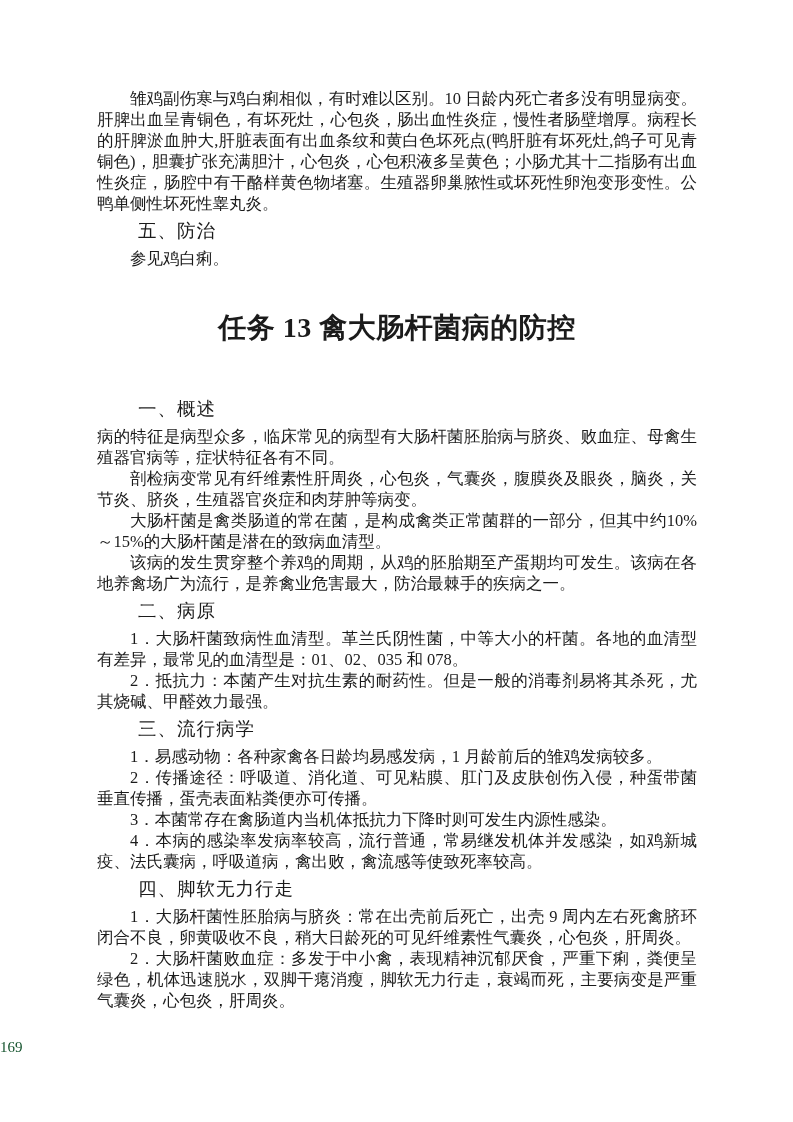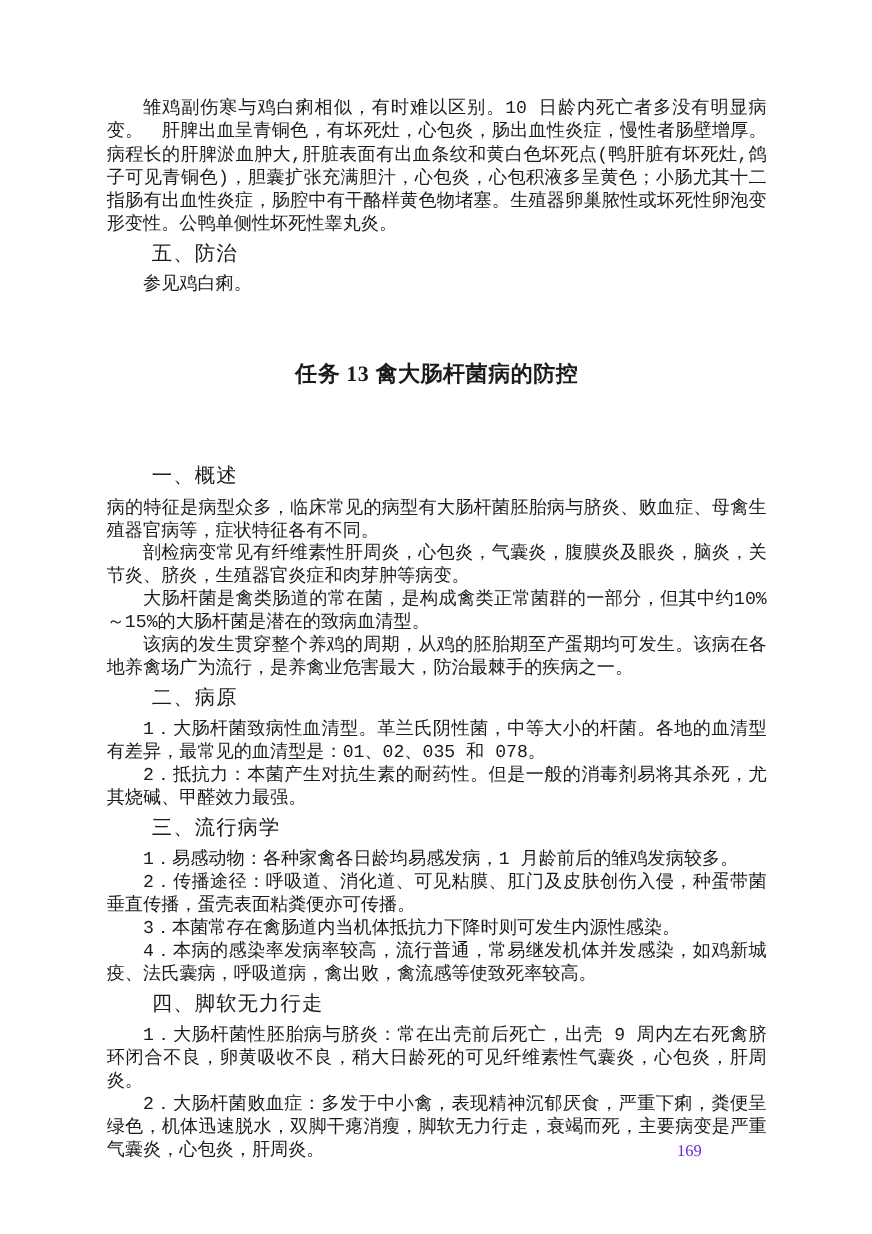--- a/index.html
+++ b/index.html
@@ -26,47 +26,46 @@
   .content p.para {
     margin: 0;
     font-size: 16.5px;
     line-height: 21px;
     text-align: justify;
     text-justify: inter-ideograph;
     word-break: break-all;
   }
   .content p.para.indent {
     text-indent: 2em;
-    font-family: Liberation Mono, monospace;
   }
   .content h2.heading {
     margin: 4px;
     padding-left: 2em;
     font-size: 18.5px;
     line-height: 26px;
     font-weight: normal;
     letter-spacing: 1px;
   }
   .content h1.title {
-    margin: 12px;
-    font-size: 20px;
+    margin: 0;
+    font-size: 28px;
     line-height: 30px;
     font-weight: bold;
     text-align: center;
     letter-spacing: 0.5px;
   }
   .footer {
     position: absolute;
     left: 0;
     top: 1038px;
     width: 638px;
-    text-align: right;
+    text-align: left;
     font-size: 15px;
     line-height: 19px;
-    color: #6d28d9;
+    color: #14532d;
   }
 </style>
 </head>
 <body>
 
 <div class="page">
   <div class="content">
 
   <p class="para indent">雏鸡副伤寒与鸡白痢相似，有时难以区别。10 日龄内死亡者多没有明显病变。　肝脾出血呈青铜色，有坏死灶，心包炎，肠出血性炎症，慢性者肠壁增厚。病程长的肝脾淤血肿大,肝脏表面有出血条纹和黄白色坏死点(鸭肝脏有坏死灶,鸽子可见青铜色)，胆囊扩张充满胆汁，心包炎，心包积液多呈黄色；小肠尤其十二指肠有出血性炎症，肠腔中有干酪样黄色物堵塞。生殖器卵巢脓性或坏死性卵泡变形变性。公鸭单侧性坏死性睾丸炎。</p>
       <h2 class="heading">五、防治</h2>

